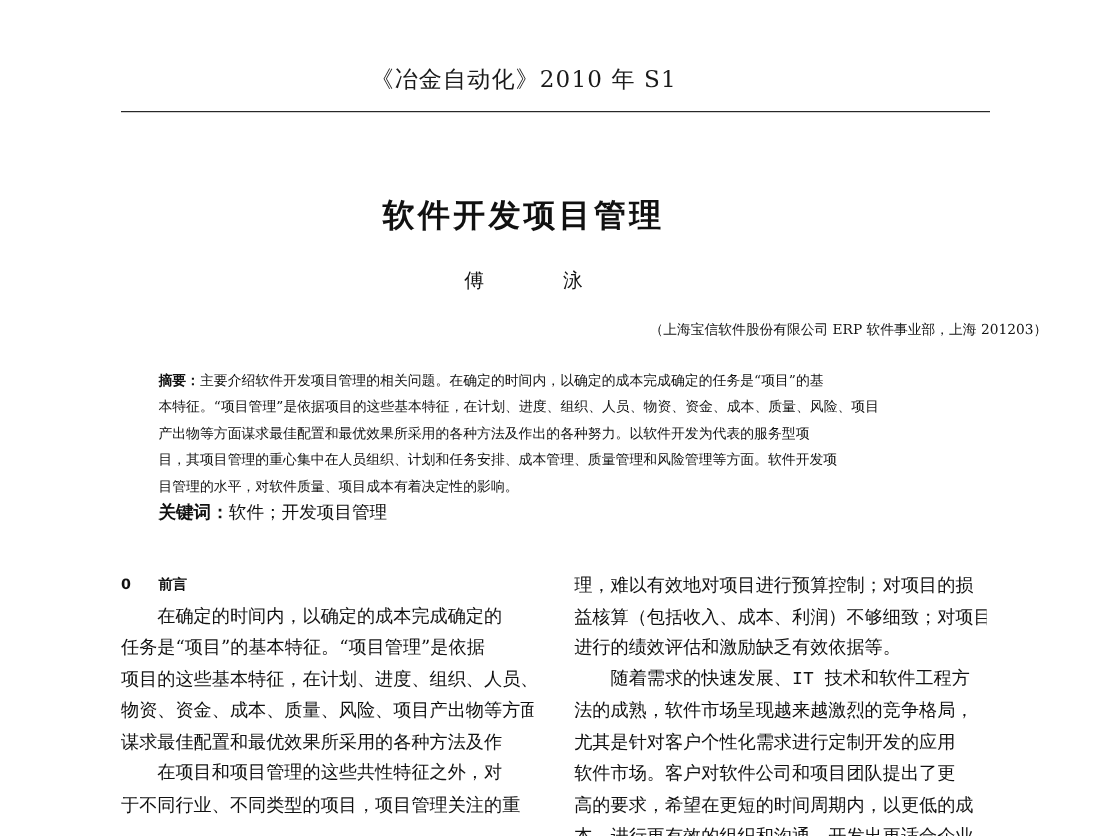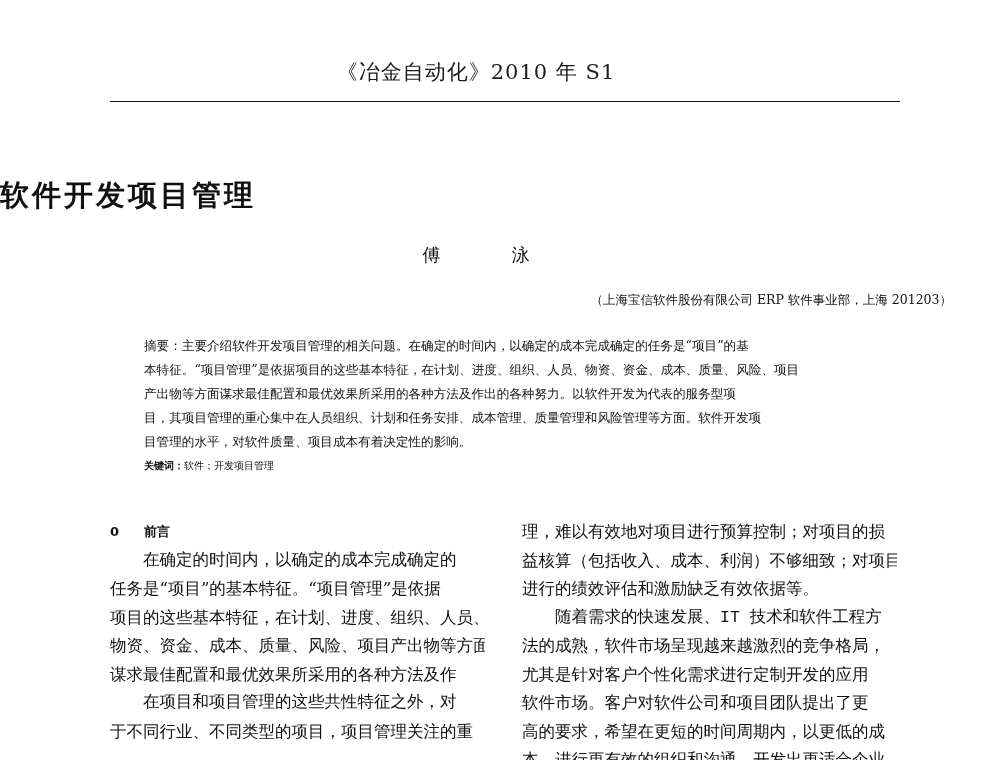--- a/index.html
+++ b/index.html
@@ -35,21 +35,21 @@
     left: 110px;
     width: 790px;
     top: 101px;
     height: 0;
     border-top: 1.5px solid #111;
   }
   .title {
     position: absolute;
     left: 0; right: 0;
     top: 176px;
-    text-align: left;
+    text-align: center;
     font-family: "DejaVu Sans", "Liberation Sans", sans-serif;
     font-weight: bold;
     font-size: 29px;
     letter-spacing: 3px;
     color: #111;
   }
   .author {
     position: absolute;
     left: 0; right: 0;
     top: 243px;
@@ -78,27 +78,27 @@
     color: #111;
     text-align: justify;
   }
   .abstract .line {
     display: block;
     white-space: nowrap;
     overflow: hidden;
     height: 24px;
   }
   .abstract .label {
-    font-weight: normal;
+    font-weight: bold;
   }
   .keywords {
     position: absolute;
     left: 144px;
     top: 454px;
-    font-size: 10px;
+    font-size: 16px;
     line-height: 24px;
     color: #111;
   }
   .keywords .label { font-weight: bold; }
 
   .col {
     position: absolute;
     top: 518px;
     width: 375px;
     font-size: 16.5px;

